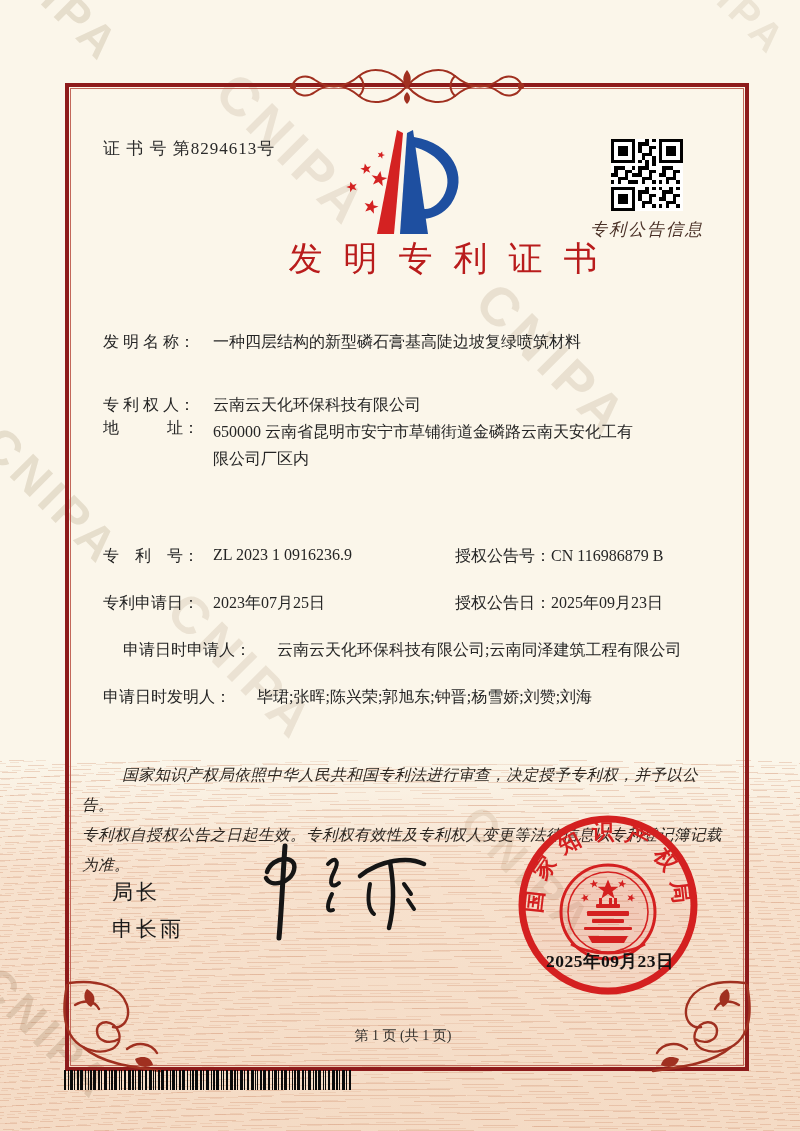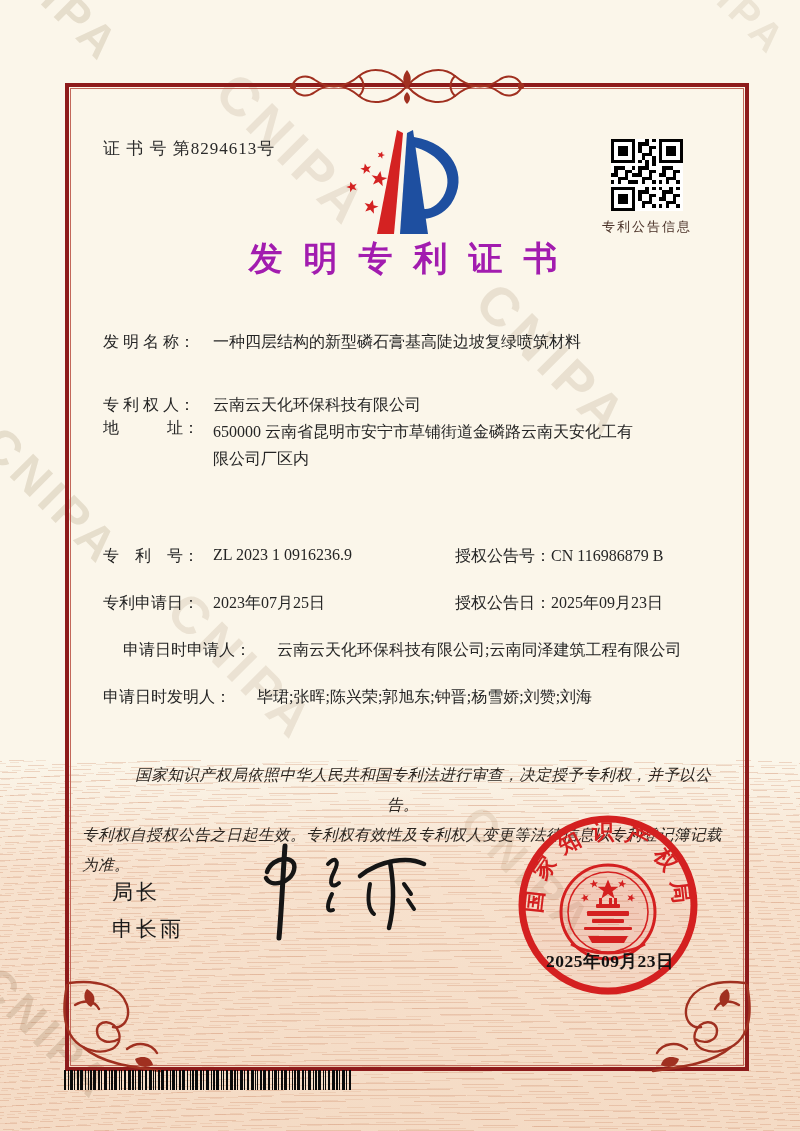--- a/index.html
+++ b/index.html
@@ -14,34 +14,34 @@
   .wm{position:absolute;font-family:"Liberation Sans",sans-serif;font-weight:bold;
       color:rgba(182,164,136,.30);transform:rotate(45deg);letter-spacing:5px;pointer-events:none;white-space:nowrap;}
   
   .frame{position:absolute;left:65px;top:83px;width:676px;height:980px;border:4px solid var(--frame,#8e1b1b);}
   .frame-inner{position:absolute;inset:1px;border:1px solid #c2685a;}
   .orn{position:absolute;}
   
   .certno{position:absolute;left:103px;top:137px;font-size:17px;letter-spacing:1px;color:#2b2b2b;}
   .logo{position:absolute;left:330px;top:124px;}
   .qr{position:absolute;left:611px;top:139px;width:72px;height:72px;background:#fff;}
-  .qrcap{position:absolute;left:586px;top:218px;width:122px;text-align:center;font-size:13px;
-         letter-spacing:2px;color:#4a3127;}
+  .qrcap{position:absolute;left:586px;top:218px;width:122px;text-align:center;font-size:17px;
+         font-style:italic;letter-spacing:2px;color:#4a3127;}
   .title{position:absolute;left:65px;top:236px;width:676px;text-align:center;font-size:34px;
-         font-weight:bold;letter-spacing:21px;text-indent:21px;color:#a21caf;}
+         font-weight:normal;letter-spacing:21px;text-indent:21px;color:#b91c1c;padding-left:40px;}
   .row{position:absolute;left:103px;font-size:16px;white-space:nowrap;}
   .row .lbl{display:inline-block;min-width:102px;vertical-align:top;}
   .row .val{margin-left:8px;}
   .row .val-wrap{display:inline-block;margin-left:8px;width:428px;white-space:normal;line-height:27px;vertical-align:top;}
   .col2{position:absolute;left:455px;font-size:16px;white-space:nowrap;}
   .col2 .lbl{display:inline-block;min-width:96px;}
   .lblwide{display:inline-block;min-width:146px;vertical-align:top;}
   .para{position:absolute;left:82px;top:760px;width:642px;font-size:15.5px;line-height:30px;
         font-style:italic;letter-spacing:.5px;color:#2a241f;}
-  .para .ind{text-indent:2.6em;text-align:center;}
+  .para .ind{text-indent:2.6em;}
   .director{position:absolute;left:112px;font-family:"Liberation Sans",sans-serif;
             font-size:21px;letter-spacing:3px;color:#191919;font-weight:400;}
   .sig{position:absolute;left:222px;top:838px;}
   .sealwrap{position:absolute;left:513px;top:810px;}
   .sealdate{position:absolute;left:536px;top:949px;width:148px;text-align:center;
             font-size:17.5px;font-weight:bold;color:#121212;letter-spacing:.5px;}
   .footerpg{position:absolute;left:65px;top:1027px;width:676px;text-align:center;font-size:14px;color:#33302c;}
   .barcode{position:absolute;left:64px;top:1070px;}
   svg{display:block;}
 </style>
@@ -317,20 +317,21 @@
         <path d="M75,126 h40 l-4,7 h-32 Z"></path>
         <rect x="86" y="88" width="3" height="6"></rect>
           <rect x="96" y="88" width="3" height="6"></rect>
           <rect x="101" y="88" width="3" height="6"></rect>
       </g>
       <path d="M58,134 C78,146 112,146 132,134" fill="none" stroke="#d42020" stroke-width="3"></path>
     </g>
   </svg>
   <div class="sealdate">2025年09月23日</div>
 
+  <div class="footerpg">第 1 页 (共 1 页)</div>
 
   <svg class="barcode" id="barcode" width="292" height="20" viewBox="0 0 292 20">
       <rect x="0" y="0" width="2" height="20" fill="#0a0a0a"></rect>
       <rect x="4" y="0" width="1" height="20" fill="#0a0a0a"></rect>
       <rect x="6" y="0" width="3" height="20" fill="#0a0a0a"></rect>
       <rect x="10" y="0" width="1" height="20" fill="#0a0a0a"></rect>
       <rect x="13" y="0" width="2" height="20" fill="#0a0a0a"></rect>
       <rect x="16" y="0" width="3" height="20" fill="#0a0a0a"></rect>
       <rect x="21" y="0" width="1" height="20" fill="#0a0a0a"></rect>
       <rect x="24" y="0" width="1" height="20" fill="#0a0a0a"></rect>

